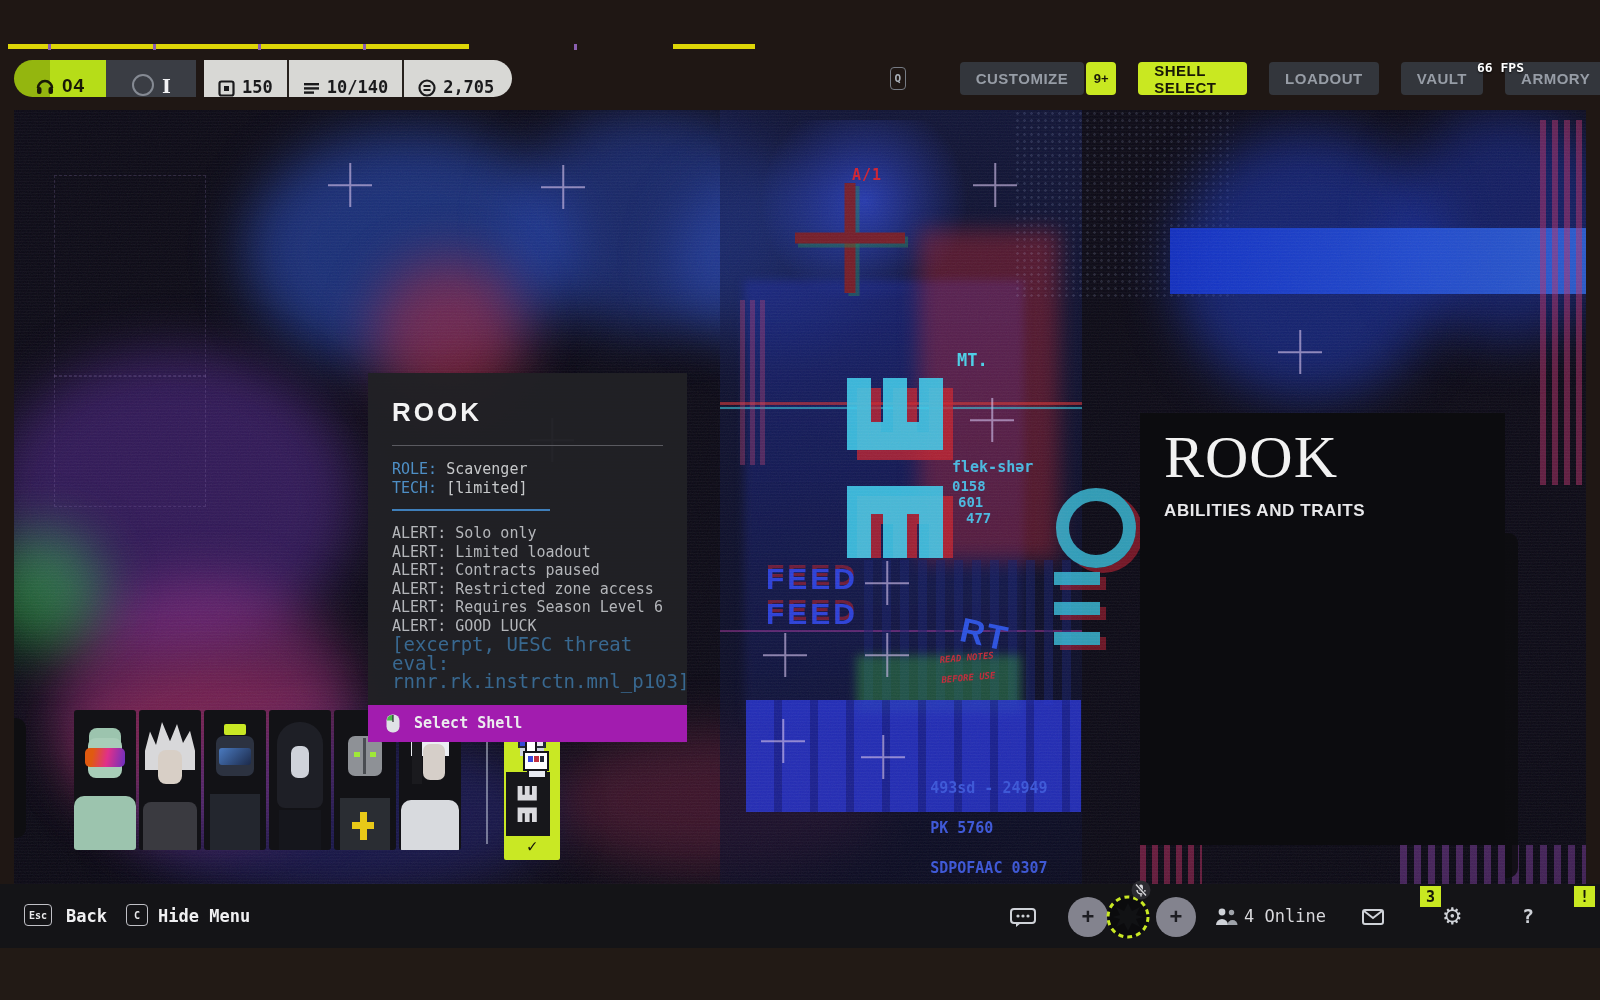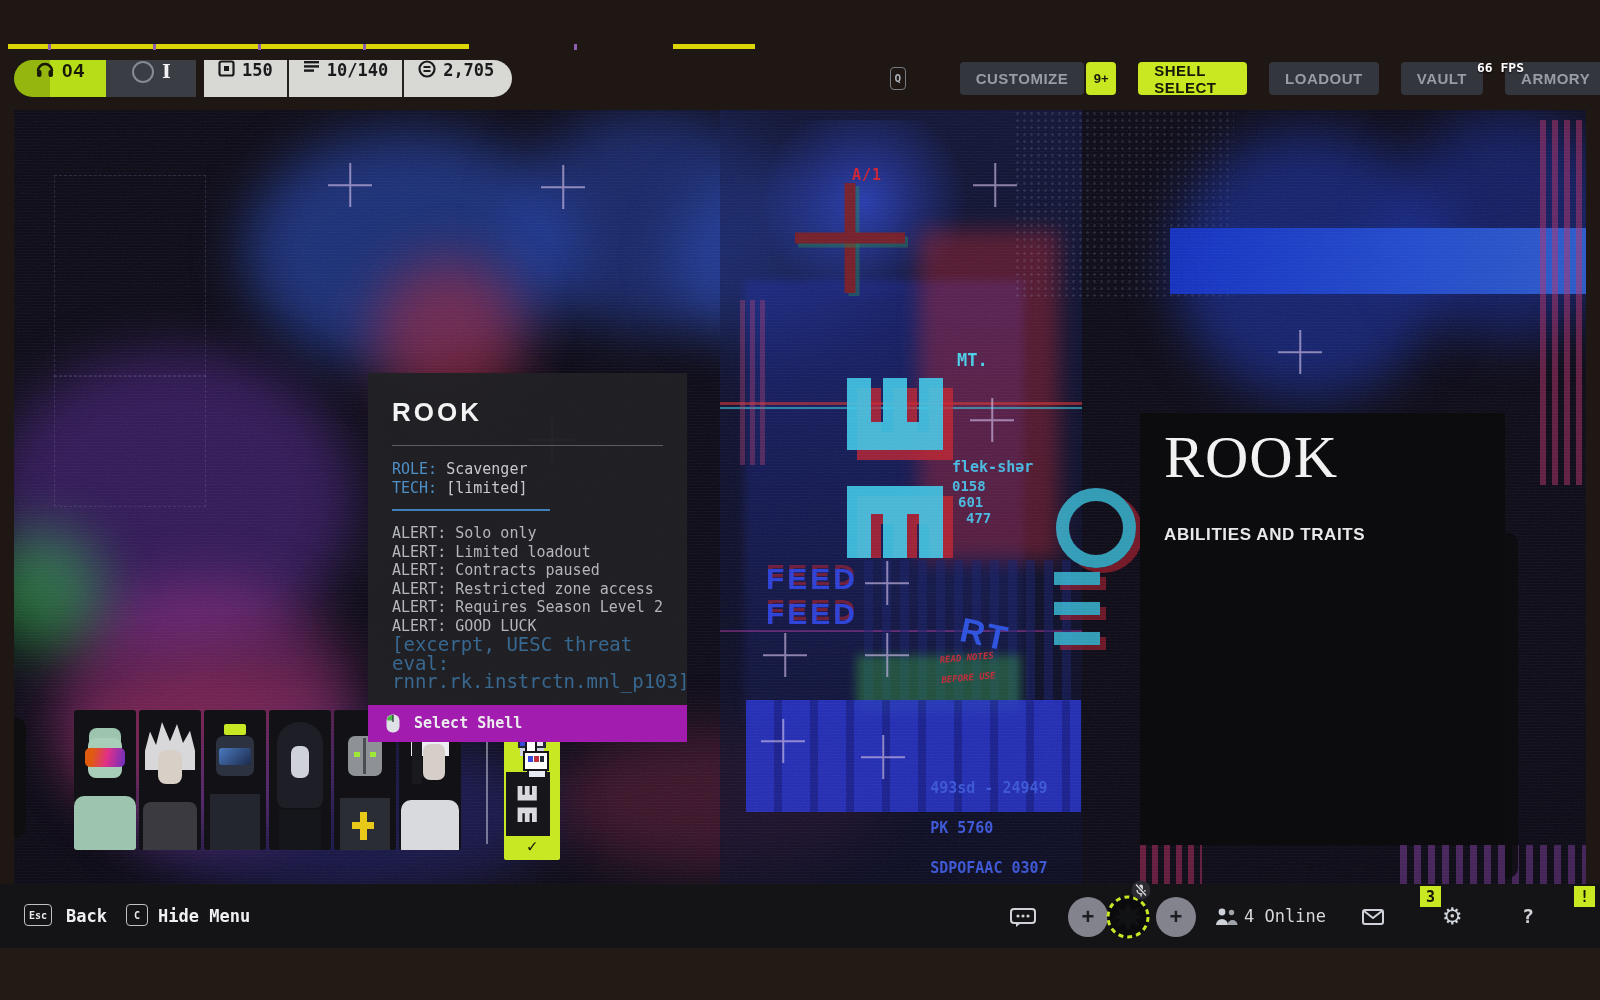--- a/index.html
+++ b/index.html
@@ -6,21 +6,21 @@
   .screen{position:relative;width:1600px;height:1000px;background:#1f1714;overflow:hidden;
           font-family:"DejaVu Sans Mono", monospace;-webkit-font-smoothing:antialiased;}
   .abs{position:absolute;}
 
   
   .pstrip{position:absolute;background:#ddd607;height:5px;top:44px;}
   .ptick{position:absolute;background:#8a5fb0;width:3px;height:6px;top:44px;}
 
   
   .chiprow{position:absolute;left:14px;top:60px;height:37px;display:flex;align-items:stretch;}
-  .chip{display:flex;align-items:flex-start;justify-content:center;gap:7px;font-weight:bold;}
+  .chip{display:flex;align-items:flex-end;justify-content:center;gap:7px;font-weight:bold;}
   .chip-player{width:92px;border-radius:19px 0 0 19px;color:#181807;
     background:linear-gradient(90deg,#94b60f 0 36px,#b6dd18 36px);
     font-family:"Liberation Sans",sans-serif;font-size:19px;letter-spacing:1px;}
   .chip-slot{width:90px;background:#3a3d44;color:#f2f2f4;
     font-family:"DejaVu Serif",serif;font-size:19px;}
   .chip-gap{width:8px;}
   .chip-light{background:#d8d8d5;color:#1a1a1c;font-size:17px;padding:0 14px;
     font-family:"DejaVu Sans Mono",monospace;}
   .chip-light.sep{border-left:2px solid #26211d;}
   .chip-light.last{border-radius:0 19px 19px 0;padding-right:18px;}
@@ -67,21 +67,21 @@
   .tt-rule{width:158px;height:2px;background:#3f7fba;margin:11px 0 13px 0;}
   .tt-alert{font-size:15px;line-height:18.5px;color:#b4b6ba;}
   .tt-ex{font-size:19px;line-height:18.5px;color:#386890;}
   .tt-foot{height:37px;background:#a21caf;display:flex;align-items:center;padding-left:18px;gap:14px;}
   .tt-action{color:#ececee;font-size:15px;font-weight:bold;}
 
   
   .panel{position:absolute;left:1140px;top:413px;width:365px;height:432px;background:#0c0c0f;z-index:25;}
   .panel-tab{position:absolute;left:1505px;top:533px;width:13px;height:345px;background:rgba(12,12,15,.88);border-radius:0 10px 10px 0;z-index:24;}
   .pn-title{position:absolute;left:24px;top:10px;font-family:"Liberation Serif",serif;font-size:60px;color:#f2f2f2;letter-spacing:1px;}
-  .pn-sec{position:absolute;left:24px;top:112px;font-family:"Liberation Sans",sans-serif;font-weight:800;font-size:17px;letter-spacing:.6px;color:#e9e9eb;}
+  .pn-sec{position:absolute;left:24px;top:88px;font-family:"Liberation Sans",sans-serif;font-weight:800;font-size:17px;letter-spacing:.6px;color:#e9e9eb;}
   .ab-row{position:absolute;left:24px;display:flex;align-items:center;gap:18px;}
   .ab-tile{width:58px;height:58px;background:#3a3a40;border-radius:10px;display:flex;align-items:center;justify-content:center;}
   .ab-name{font-size:17px;font-weight:bold;color:#ededf1;letter-spacing:.5px;line-height:23px;}
   .ab-type{font-size:16px;color:#aeaeb4;line-height:22px;}
 
   
   .edge-tab{position:absolute;background:#0e0e11;z-index:20;}
   .card{position:absolute;top:710px;width:62px;height:140px;background:#121216;border-radius:3px;overflow:hidden;z-index:20;}
   .strip-div{position:absolute;left:486px;top:712px;width:2px;height:132px;background:rgba(208,214,230,.5);z-index:20;}
   .sel-card{position:absolute;left:504px;top:708px;width:56px;height:152px;background:#c9e824;border-radius:2px;z-index:21;overflow:hidden;}
@@ -269,21 +269,21 @@
     <div class="tt-body">
       <div class="tt-title">ROOK</div>
       <hr class="tt-hr">
       <div class="tt-kv"><span class="k">ROLE:</span> <span>Scavenger</span></div>
       <div class="tt-kv"><span class="k">TECH:</span> <span>[limited]</span></div>
       <div class="tt-rule"></div>
       <div class="tt-alert">ALERT: Solo only</div>
       <div class="tt-alert">ALERT: Limited loadout</div>
       <div class="tt-alert">ALERT: Contracts paused</div>
       <div class="tt-alert">ALERT: Restricted zone access</div>
-      <div class="tt-alert">ALERT: Requires Season Level 2</div>
+      <div class="tt-alert">ALERT: Requires Season Level 6</div>
       <div class="tt-alert">ALERT: GOOD LUCK</div>
       <div class="tt-ex">[excerpt, UESC threat eval:</div>
       <div class="tt-ex">rnnr.rk.instrctn.mnl_p103]</div>
     </div>
     <div class="tt-foot">
       <svg width="14" height="19" viewBox="0 0 14 19">
         <rect x="0.5" y="0.5" width="13" height="18" rx="6" fill="#dfe1e6"></rect>
         <path d="M1 6.5 Q1 1 7 1 L7 6.5 Z" fill="#4cb84c"></path>
         <line x1="7" y1="1" x2="7" y2="8" stroke="#26262a" stroke-width="1.2"></line>
       </svg>

